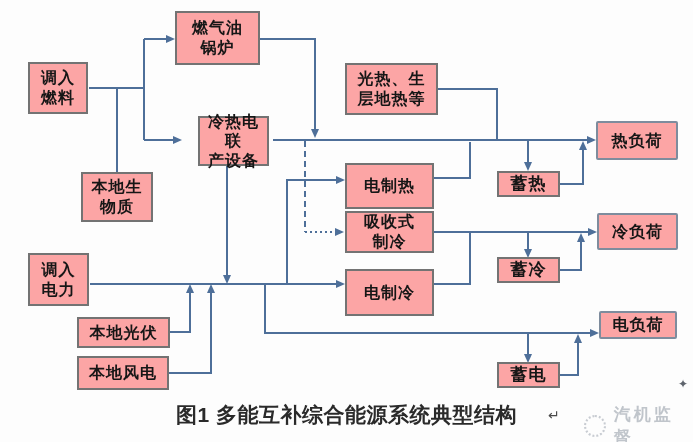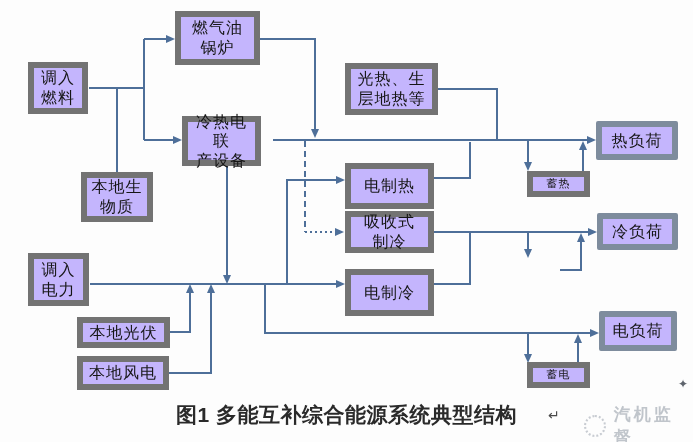--- a/index.html
+++ b/index.html
@@ -3,26 +3,26 @@
 <meta charset="utf-8">
 <style>
   html,body{margin:0;padding:0;background:#ffffff;}
   .stage{
     position:relative;width:693px;height:442px;background:#fdfdfd;overflow:hidden;
     font-family:"Liberation Sans","DejaVu Sans",sans-serif;
   }
   svg.wires{position:absolute;left:0;top:0;z-index:0;}
   .box{
     position:absolute;z-index:1;box-sizing:border-box;
-    background:#c4b5fd;border:6px solid #737373;
-    color:#161616;font-weight:400;font-size:16px;line-height:1.22;letter-spacing:1px;
+    background:#fca5a5;border:2px solid #737373;
+    color:#161616;font-weight:700;font-size:16px;line-height:1.22;letter-spacing:1px;
     display:flex;align-items:center;justify-content:center;
     text-align:center;white-space:pre-line;
   }
-  .box.small{font-size:11px;letter-spacing:1px;margin-left:30px;}
+  .box.small{font-size:17px;letter-spacing:1px;}
   .box.rounded{border-radius:2px;border-color:#7e8c9d;}
   .caption{
     position:absolute;left:176px;top:401px;z-index:1;
     color:#2a2a2a;font-size:21px;font-weight:700;letter-spacing:0.5px;
     display:flex;align-items:center;gap:28px;
   }
   .caption .ret{font-size:14px;font-weight:400;color:#4a4a4a;margin-left:3px;}
   .watermark{
     position:absolute;left:584px;top:403px;z-index:1;
     display:flex;align-items:center;gap:8px;
@@ -76,46 +76,47 @@
       <path d="M560,375 H578 V342" marker-end="url(#arr)"></path>
     </g>
   </svg>
 
   <div class="box" style="left:28px;top:62px;width:60px;height:52px">调入
 燃料</div>
 
   <div class="box" style="left:175px;top:11px;width:85px;height:54px">燃气油
 锅炉</div>
 
-  <div class="box" style="left:182px;top:116px;width:79px;height:50px">冷热电联
+  <div class="box" style="left:198px;top:116px;width:71px;height:50px">冷热电联
 产设备</div>
 
   <div class="box" style="left:81px;top:172px;width:72px;height:50px">本地生
 物质</div>
 
   <div class="box" style="left:345px;top:63px;width:93px;height:52px">光热、生
 层地热等</div>
 
   <div class="box" style="left:345px;top:163px;width:89px;height:46px">电制热</div>
 
   <div class="box" style="left:345px;top:211px;width:89px;height:42px">吸收式
 制冷</div>
 
   <div class="box" style="left:345px;top:269px;width:89px;height:47px">电制冷</div>
 
   <div class="box small" style="left:497px;top:171px;width:63px;height:26px">蓄热</div>
 
+  <div class="box small" style="left:497px;top:257px;width:63px;height:26px">蓄冷</div>
 
   <div class="box small" style="left:497px;top:362px;width:63px;height:26px">蓄电</div>
 
   <div class="box rounded" style="left:596px;top:121px;width:82px;height:39px">热负荷</div>
 
   <div class="box rounded" style="left:597px;top:213px;width:81px;height:37px">冷负荷</div>
 
-  <div class="box rounded" style="left:599px;top:311px;width:78px;height:40px">电负荷</div>
+  <div class="box rounded" style="left:599px;top:311px;width:78px;height:28px">电负荷</div>
 
   <div class="box" style="left:28px;top:253px;width:61px;height:53px">调入
 电力</div>
 
   <div class="box" style="left:77px;top:317px;width:93px;height:31px">本地光伏</div>
 
   <div class="box" style="left:77px;top:356px;width:92px;height:34px">本地风电</div>
 
   <div class="caption">
     <span>图1 多能互补综合能源系统典型结构</span>

